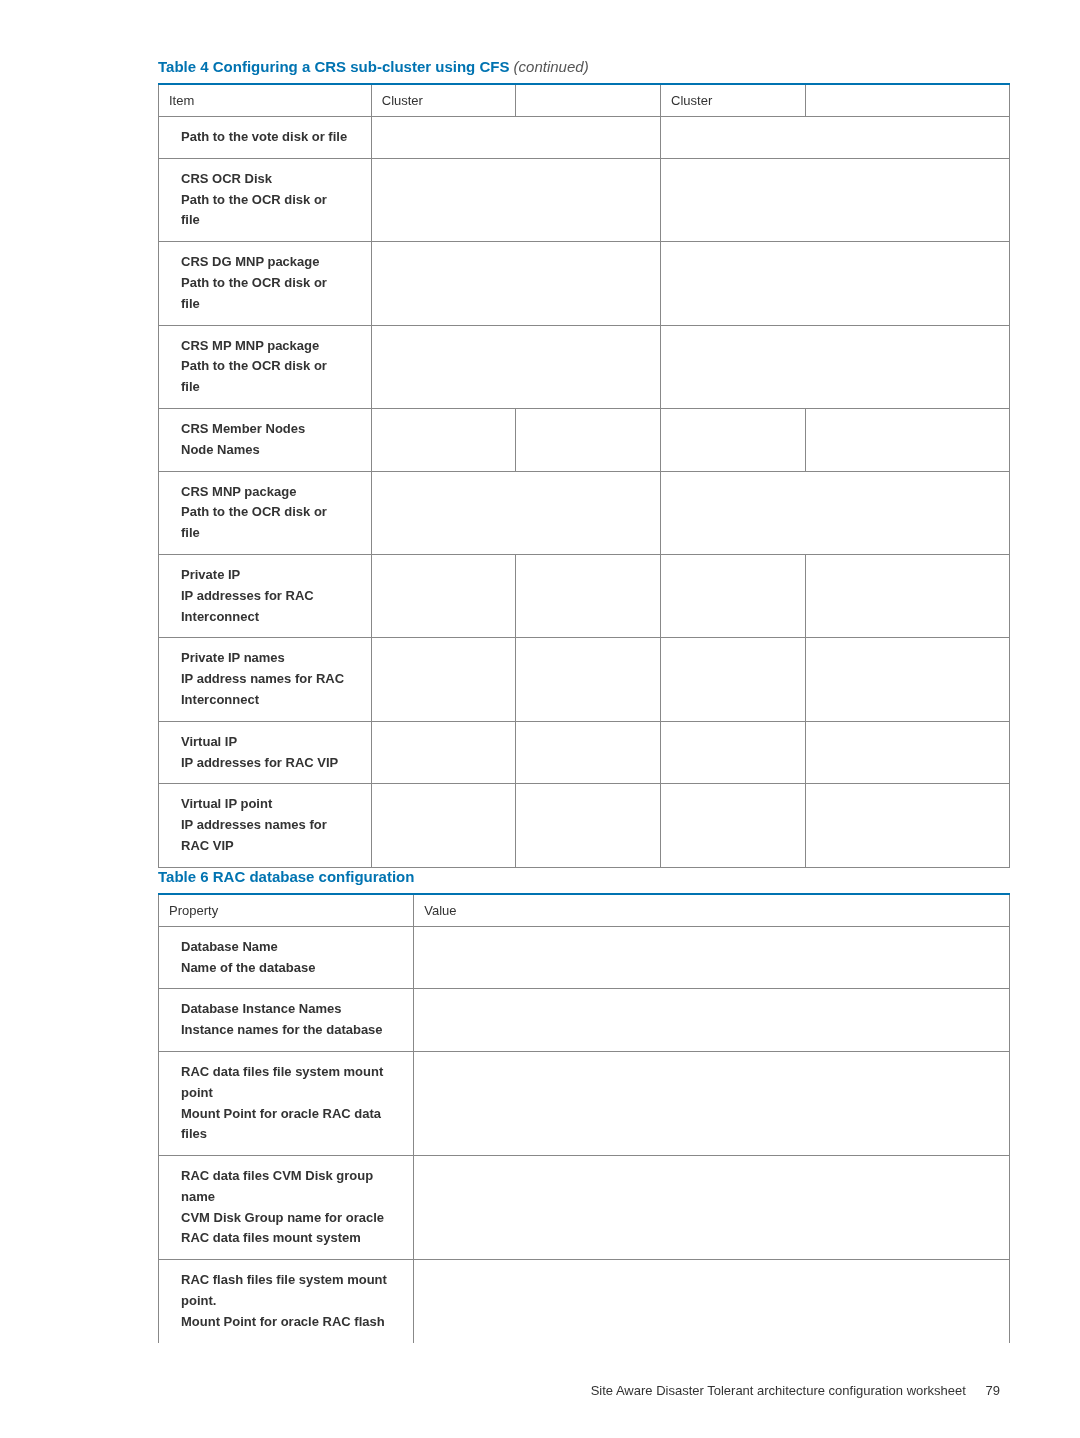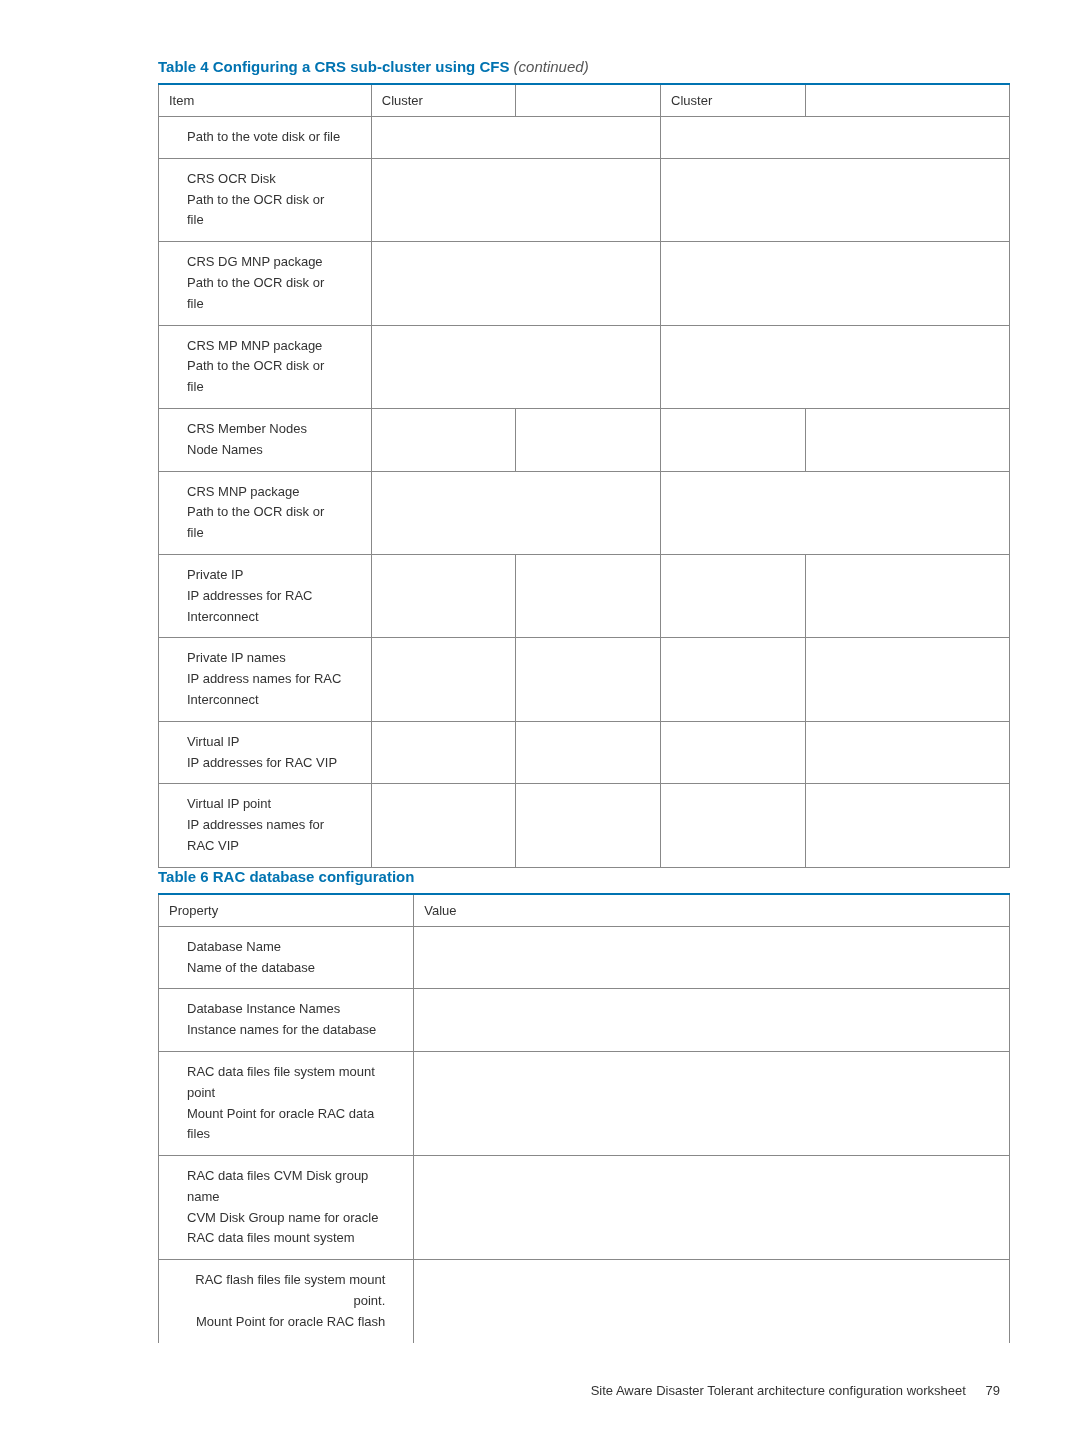--- a/index.html
+++ b/index.html
@@ -40,25 +40,26 @@
   th {
     text-align: left;
     font-weight: normal;
     padding: 8px 10px;
     border: 1px solid #888;
     background: #fff;
     font-size: 13px;
     vertical-align: top;
   }
   td {
-    padding: 10px 28px;
+    padding: 10px 22px;
     border: 1px solid #888;
     vertical-align: top;
     font-size: 13px;
     line-height: 1.6;
+    font-weight: bold;
   }
   .item-main {
     display: block;
   }
   .item-sub {
     display: block;
   }
   .table6 th.value-col {
     text-align: left;
   }
@@ -220,21 +221,21 @@
         <td></td>
       </tr>
       <tr>
         <td>
           <span class="item-main">RAC data files CVM Disk group name</span>
           <span class="item-sub">CVM Disk Group name for oracle RAC data files mount system</span>
         </td>
         <td></td>
       </tr>
       <tr>
-        <td style="border-bottom:none;text-align:right;">
+        <td style="border-bottom:none;">
           <span class="item-main">RAC flash files file system mount point.</span>
           <span class="item-sub">Mount Point for oracle RAC flash</span>
         </td>
         <td style="border-bottom:none;"></td>
       </tr>
     </tbody>
   </table>
 
   <div class="footer">
     <span>Site Aware Disaster Tolerant architecture configuration worksheet</span>

